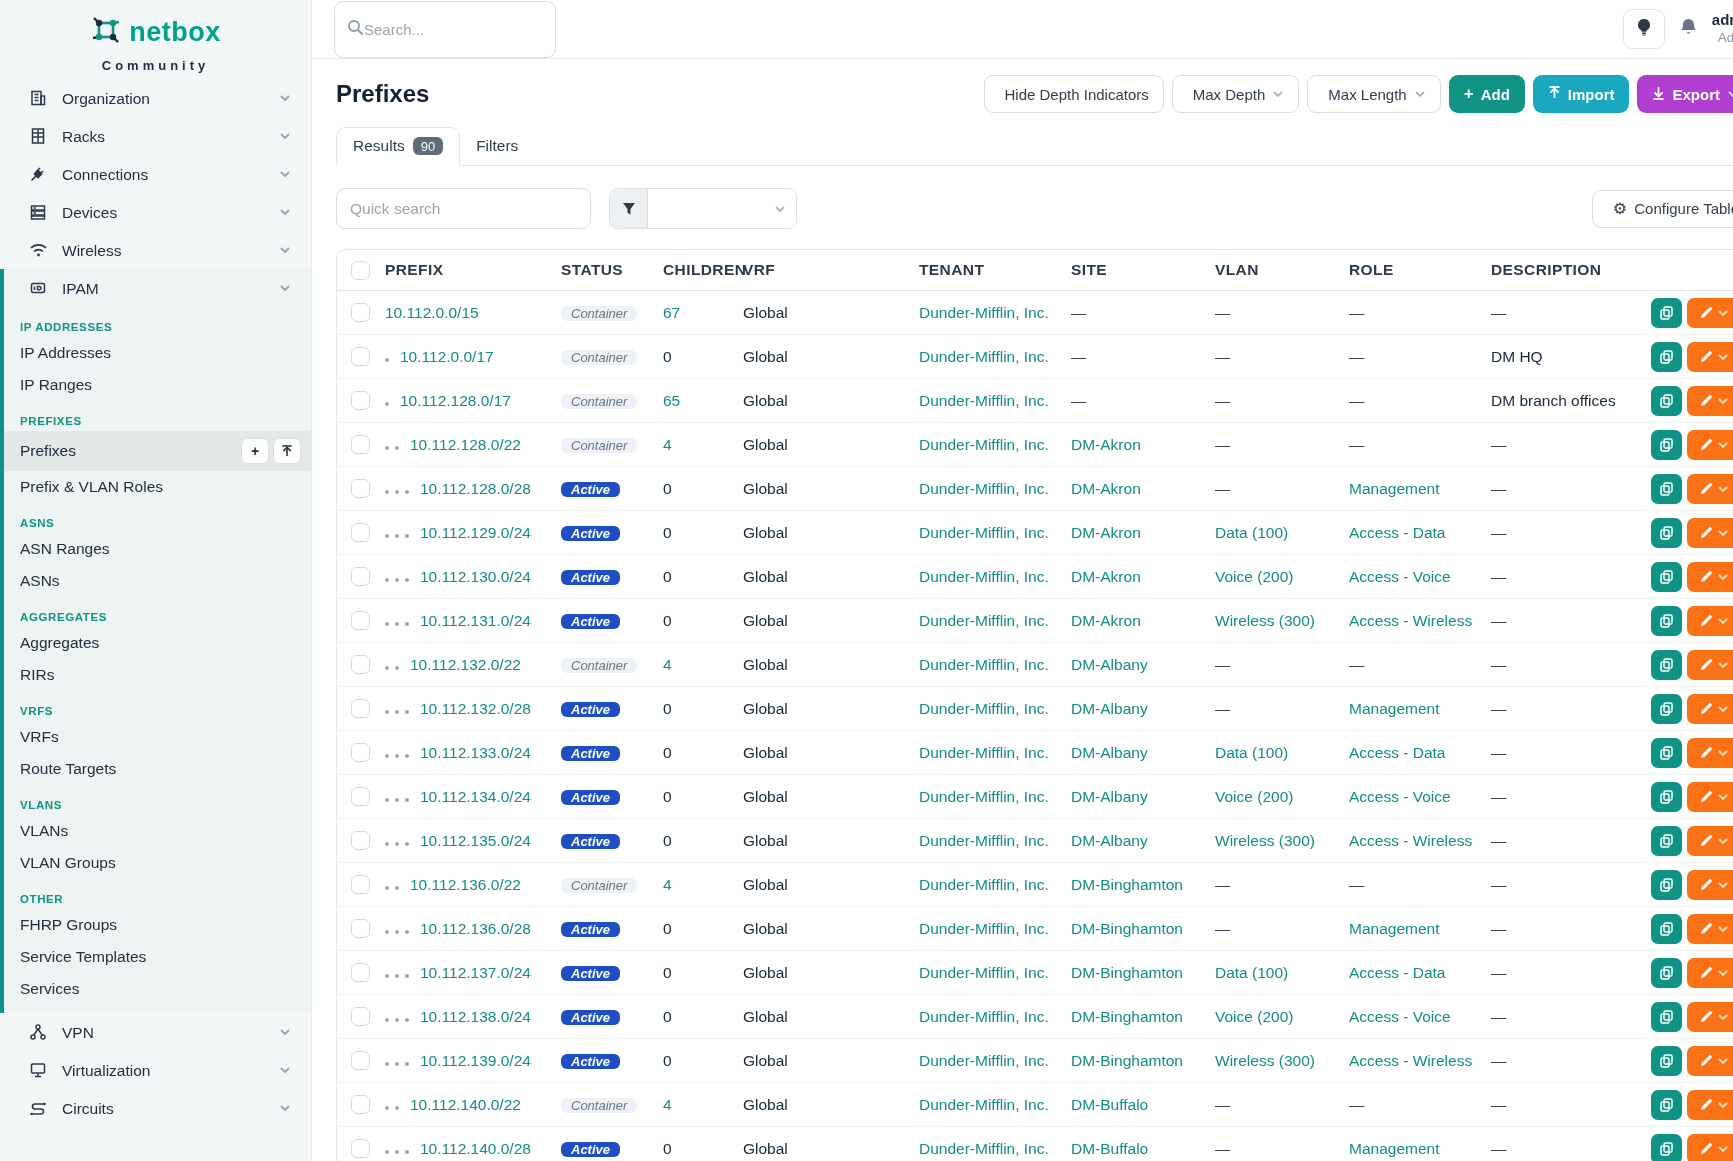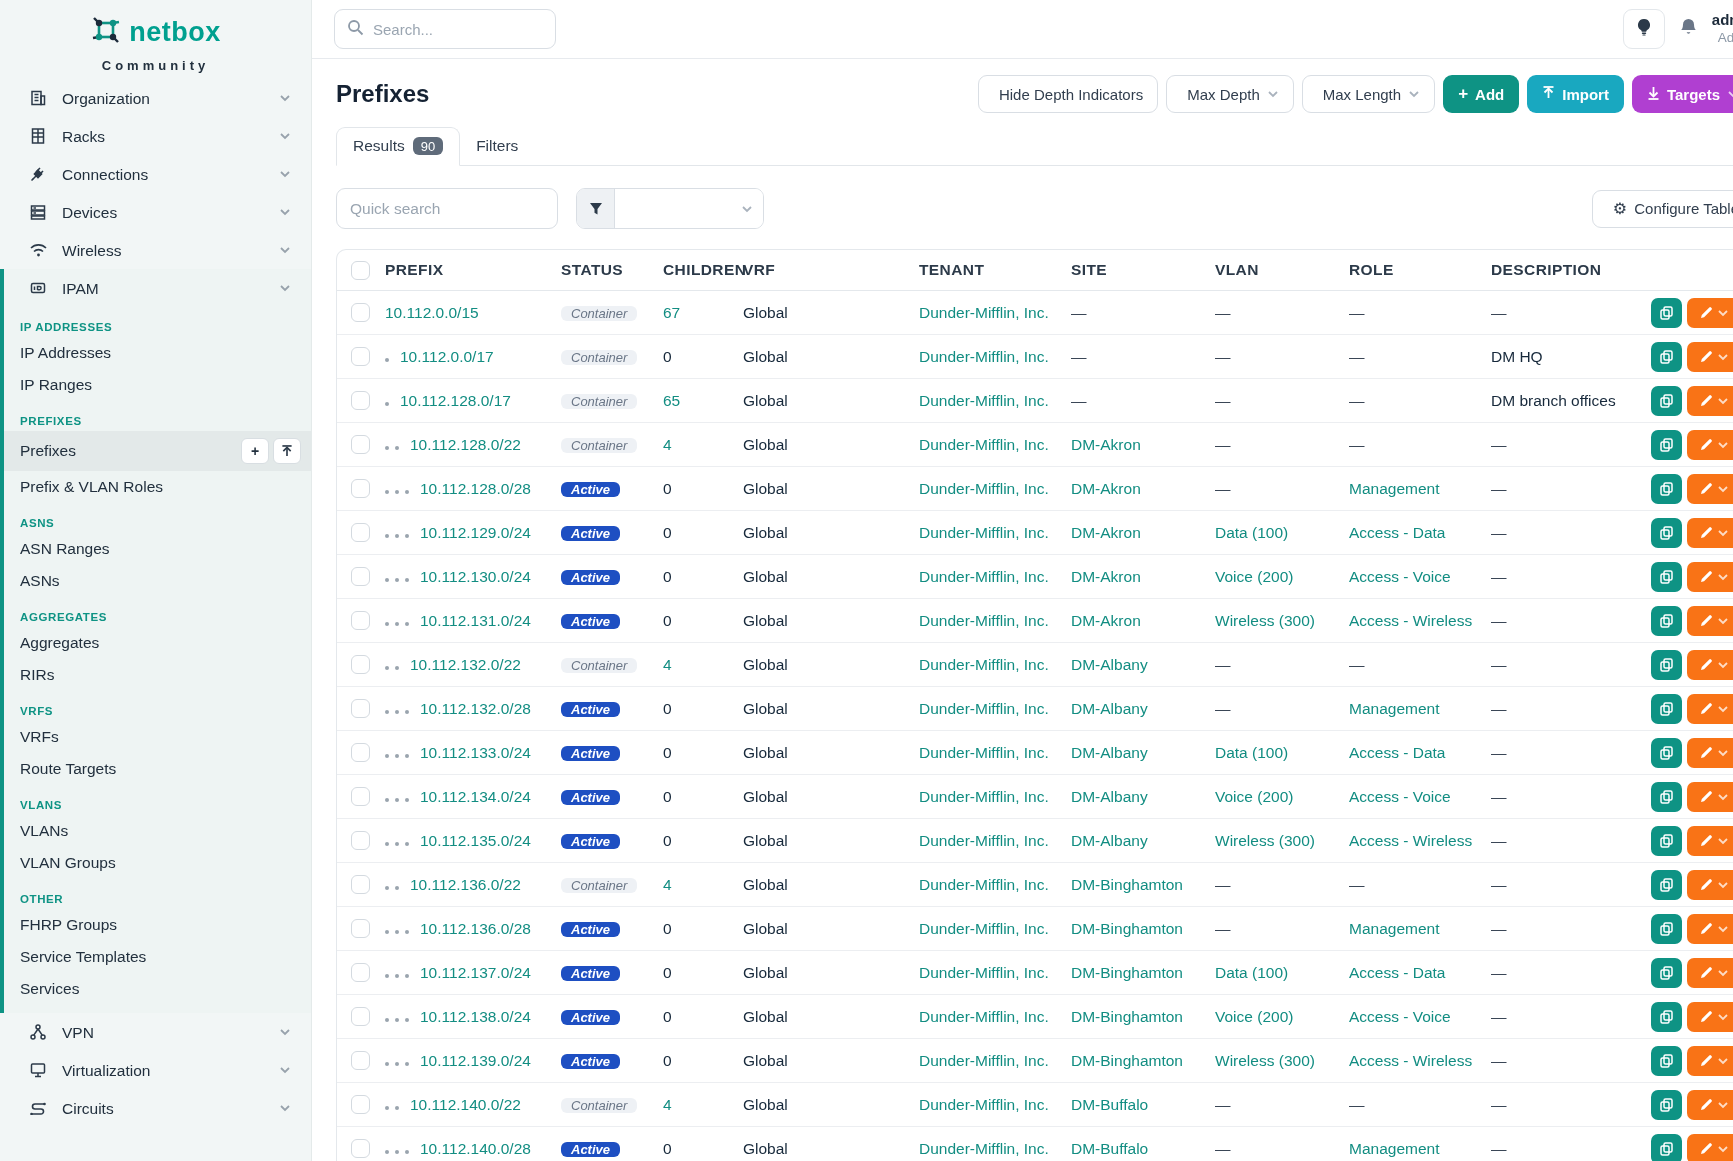--- a/index.html
+++ b/index.html
@@ -28,22 +28,22 @@
   .sub-item .lbl { flex:1; }
   .sub-item.active { background:#e3e9e9; }
   .mini-btn { width:28px; height:26px; background:#fff; border:1px solid #d8dee2; border-radius:6px;
     display:inline-flex; align-items:center; justify-content:center; margin-left:4px; font-size:14px;
     font-weight:700; color:#22303e; cursor:pointer; }
 
   
   .main { flex:1; display:flex; flex-direction:column; }
   .topbar { height:59px; border-bottom:1px solid #e7eaee; display:flex; align-items:center;
     padding:0 22px; gap:14px; }
-  .search-box { width:222px; height:40px; border:1px solid #d9dee4; border-radius:9px;
-    display:flex; align-items:center; gap:9px; padding:0 12px; color:#8d99a7; }
+  .search-box { width:222px; height:57px; border:1px solid #d9dee4; border-radius:9px;
+    display:flex; align-items:center; padding:0 12px; color:#8d99a7; }
   .search-box input { border:none; outline:none; font-size:15px; color:#49566a; width:150px;
     font-family:"Liberation Sans",sans-serif; background:transparent; }
   .search-box input::placeholder { color:#9aa5b1; }
   .top-right { margin-left:auto; display:flex; align-items:center; gap:14px; }
   .bulb-btn { width:42px; height:40px; border:1px solid #e3e7eb; border-radius:9px; background:#fff;
     display:flex; align-items:center; justify-content:center; cursor:pointer; }
   .user-block { text-align:right; line-height:1.25; }
   .user-name { font-weight:700; font-size:15px; color:#1c2a3a; }
   .user-role { font-size:13.5px; color:#8d99a7; }
 
@@ -59,21 +59,21 @@
   .btn-export { background:#b03fd1; color:#fff; font-weight:600; }
 
   .tabs { display:flex; align-items:flex-end; margin-top:14px; border-bottom:1px solid #e2e6ea; }
   .tab { padding:9px 16px 10px; font-size:15.5px; color:#313e4e; display:flex; align-items:center;
     gap:8px; cursor:pointer; }
   .tab.active { background:#fff; border:1px solid #e2e6ea; border-bottom:1px solid #fff;
     border-radius:9px 9px 0 0; margin-bottom:-1px; font-weight:500;text-align:center; }
   .tab-badge { background:#5f6b7a; color:#fff; font-size:13px; border-radius:6px; padding:1.5px 8px; }
 
   .controls { display:flex; align-items:center; margin-top:22px; }
-  .quick-search { width:222px; height:41px; border:1px solid #d9dee4; border-radius:9px;
+  .quick-search { width:255px; height:41px; border:1px solid #d9dee4; border-radius:9px;
     padding:6px 13px; font-size:15.5px; color:#49566a; outline:none; font-family:"Liberation Sans",sans-serif; }
   .quick-search::placeholder { color:#9aa5b1; }
   .filter-group { display:flex; margin-left:18px; height:41px; border:1px solid #d9dee4;
     border-radius:9px; overflow:hidden; }
   .funnel-box { width:38px; background:#eef1f4; display:flex; align-items:center; justify-content:center;
     border-right:1px solid #d9dee4; cursor:pointer; }
   .filter-select { width:148px; background:#fff; display:flex; align-items:center; justify-content:flex-end;
     padding:0 10px; cursor:pointer; }
   .configure-btn { margin-left:auto; }
   .gear { font-size:16px; line-height:1; }
@@ -405,21 +405,21 @@
             <span>Import</span>
           </div>
           <div class="btn btn-export">
             <span>
               <svg width="13" height="14" viewBox="0 0 13 14" fill="none" stroke="#fff" stroke-width="1.8">
                 <line x1="6.5" y1="1" x2="6.5" y2="10"></line>
                   <polyline points="2.5,6.5 6.5,10.5 10.5,6.5"></polyline>
                   <line x1="1.5" y1="13" x2="11.5" y2="13"></line>
               </svg>
             </span>
-            <span>Targets</span>
+            <span>Export</span>
             <span>
               <svg class="chev" viewBox="0 0 12 12" fill="none" stroke="#fff" stroke-width="1.8">
                   <polyline points="2,4 6,8 10,4"></polyline>
                 </svg>
             </span>
           </div>
         </div>
       </div>
 
       <div class="tabs">

